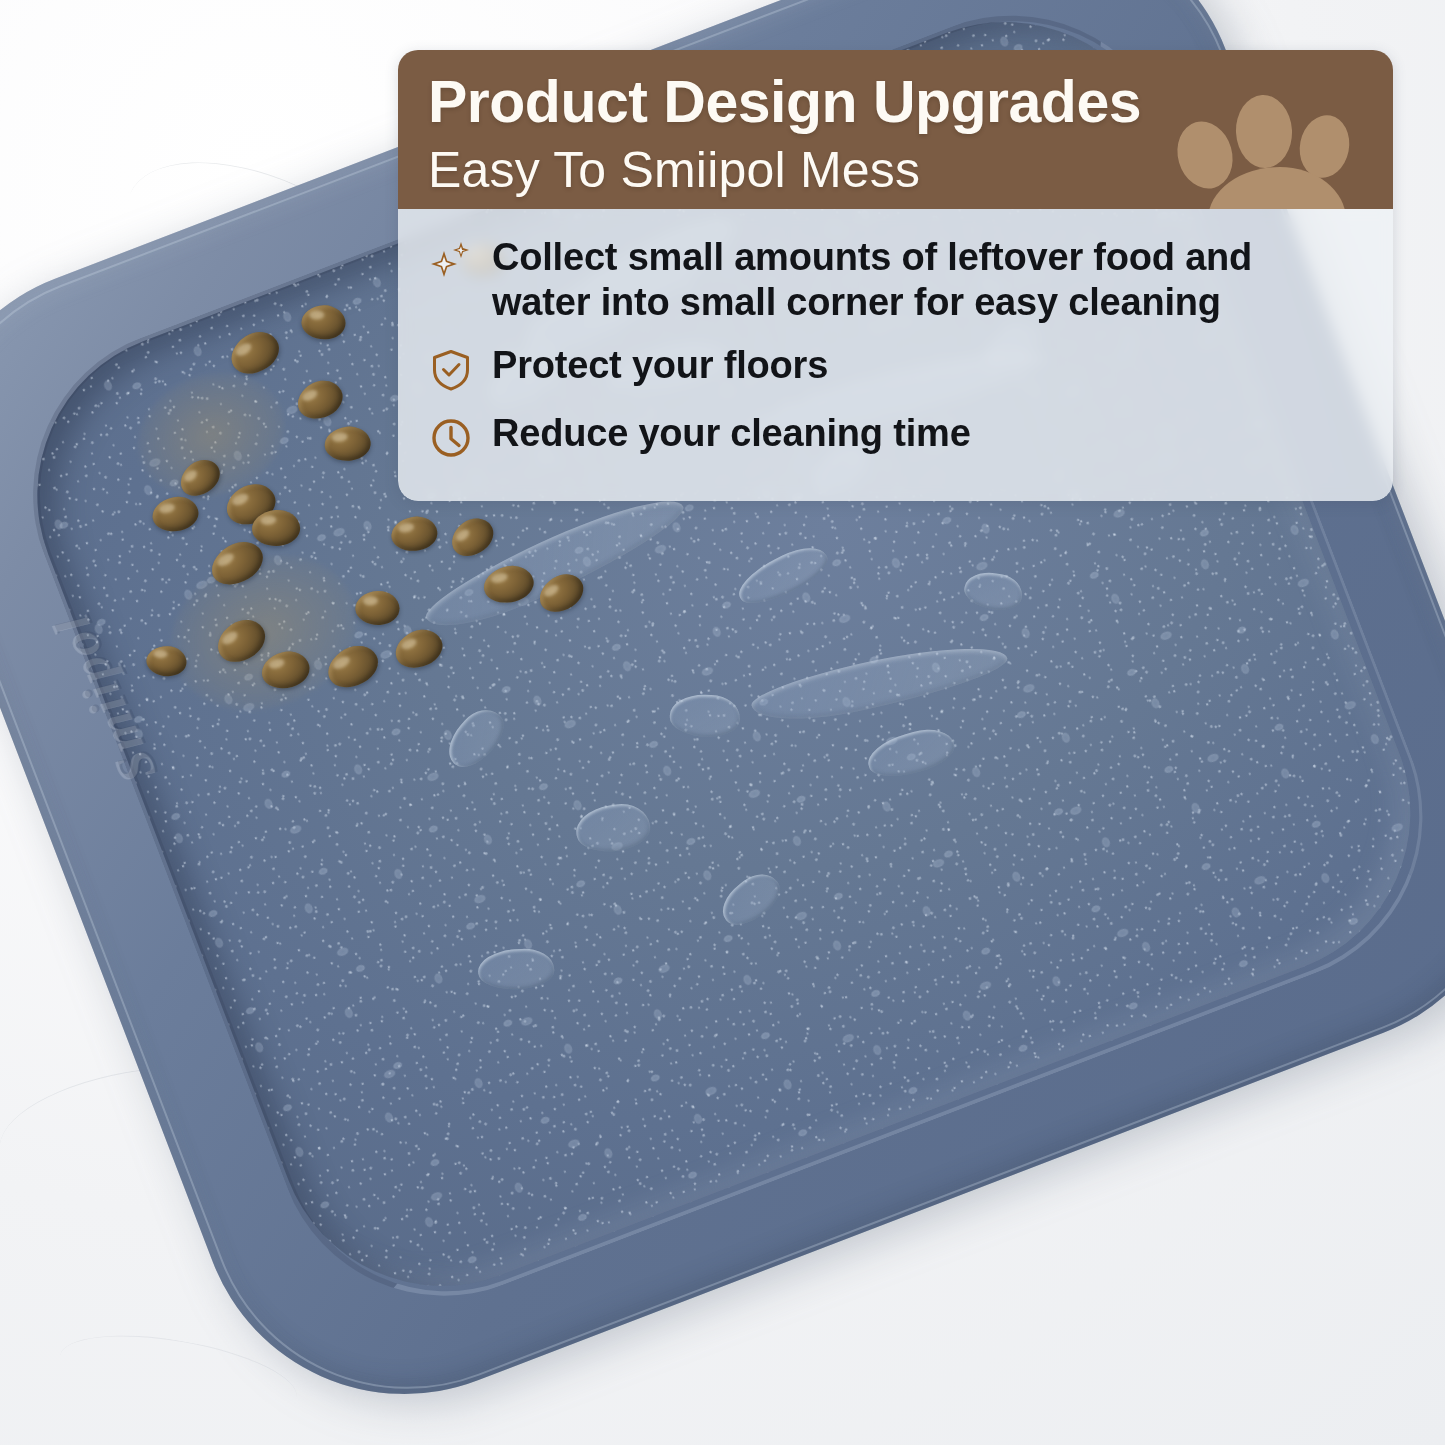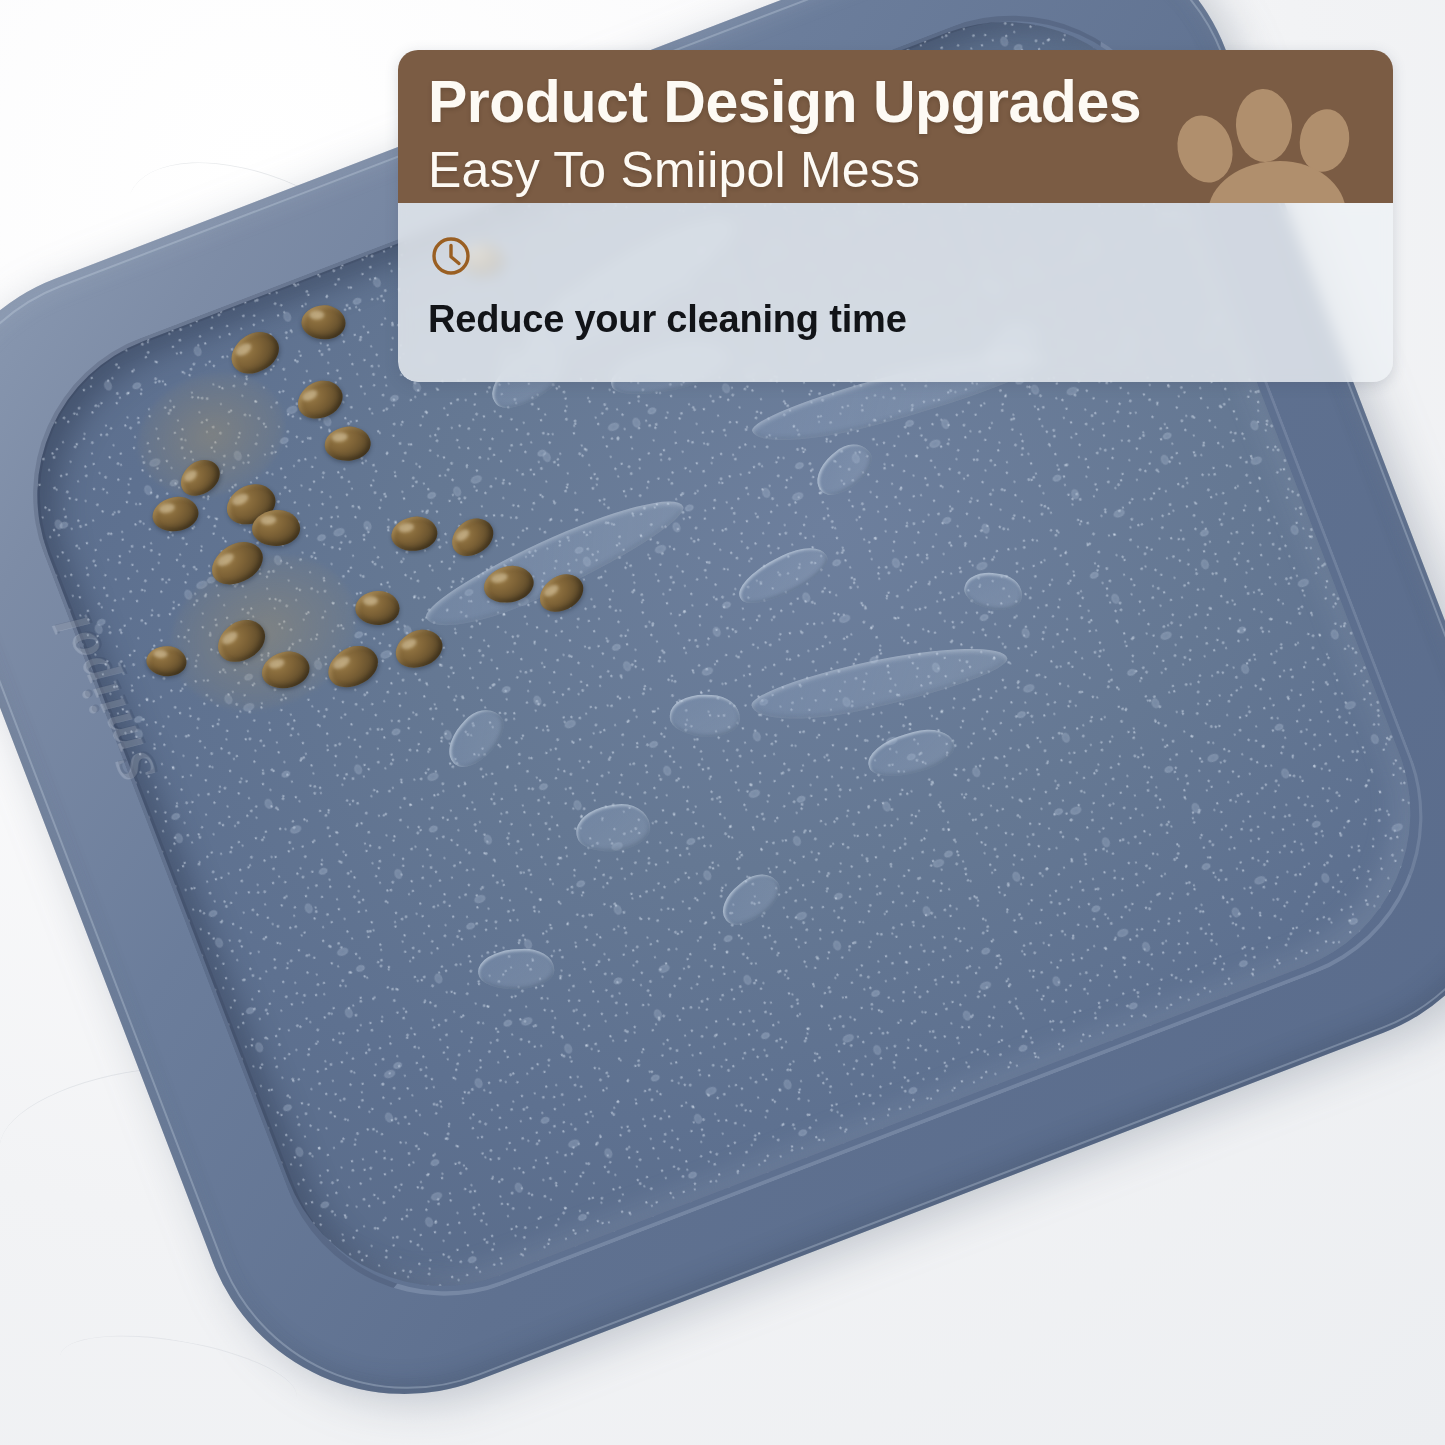--- a/index.html
+++ b/index.html
@@ -205,21 +205,21 @@
     left: 398px;
     top: 50px;
     width: 995px;
     border-radius: 20px;
     overflow: hidden;
     box-shadow: 0 3px 14px rgba(60,72,92,0.18);
   }
   .card-head {
     position: relative;
     background: #7b5c44;
-    padding: 22px 30px 6px 30px;
+    padding: 22px 30px 12px 30px;
     overflow: hidden;
   }
   .paw {
     position: absolute;
     right: 14px;
     bottom: -34px;
     width: 205px;
     height: 150px;
     pointer-events: none;
   }
@@ -264,21 +264,21 @@
     backdrop-filter: blur(7px);
     -webkit-backdrop-filter: blur(7px);
     padding: 26px 28px 26px 30px;
   }
   .feature {
     display: flex;
     align-items: flex-start;
     gap: 18px;
     margin-bottom: 18px;
   }
-  .feature:last-child { margin-bottom: 14px; flex-direction: column; }
+  .feature:last-child { margin-bottom: 14px; }
   .f-icon {
     flex: 0 0 46px;
     width: 46px;
     height: 46px;
     display: flex;
     align-items: center;
     justify-content: center;
     margin-top: 4px;
   }
   .f-icon svg { display: block; }
@@ -377,21 +377,46 @@
         <div class="pad toe2"></div>
         <div class="pad toe3"></div>
         <div class="pad main"></div>
       </div>
       <div class="title">Product Design Upgrades</div>
       <div class="subtitle">Easy To Smiipol Mess</div>
     </div>
 
     <div class="card-body">
 
-
+      <div class="feature">
+        <span class="f-icon">
+          <svg width="46" height="46" viewBox="0 0 46 46" aria-hidden="true">
+            <path d="M16 12 L19.2 21.8 L29 25 L19.2 28.2 L16 38 L12.8 28.2 L3 25 L12.8 21.8 Z" fill="#9a5f22"></path>
+            <path d="M16 17.5 L17.9 23.1 L23.5 25 L17.9 26.9 L16 32.5 L14.1 26.9 L8.5 25 L14.1 23.1 Z" fill="#eef1f5"></path>
+            <path d="M33 3 L35 9 L41 11 L35 13 L33 19 L31 13 L25 11 L31 9 Z" fill="#9a5f22"></path>
+            <path d="M33 7.6 L34.1 10.9 L37.4 11 L34.1 12.1 L33 15.4 L31.9 12.1 L28.6 11 L31.9 9.9 Z" fill="#eef1f5"></path>
+          </svg>
+        </span>
+        <span class="f-text">
+          <span class="ln">Collect small amounts of leftover food and</span>
+          <span class="ln">water into small corner for easy cleaning</span>
+        </span>
+      </div>
+
+      <div class="feature">
+        <span class="f-icon">
+          <svg width="44" height="44" viewBox="0 0 44 44" aria-hidden="true">
+            <path d="M22 3.5 L38.5 9.5 V22 C38.5 31.5 31.4 37.8 22 41 C12.6 37.8 5.5 31.5 5.5 22 V9.5 Z" fill="none" stroke="#9a5f22" stroke-width="3" stroke-linejoin="round"></path>
+            <path d="M14.5 21.5 L20 27 L30 16.5" fill="none" stroke="#9a5f22" stroke-width="3" stroke-linecap="round" stroke-linejoin="round"></path>
+          </svg>
+        </span>
+        <span class="f-text">
+          <span class="ln">Protect your floors</span>
+        </span>
+      </div>
 
       <div class="feature">
         <span class="f-icon">
           <svg width="44" height="44" viewBox="0 0 44 44" aria-hidden="true">
             <circle cx="22" cy="22" r="17" fill="none" stroke="#9a5f22" stroke-width="3.4"></circle>
             <path d="M22 11.5 V22.8 L30 29.5" fill="none" stroke="#9a5f22" stroke-width="3.4" stroke-linecap="round" stroke-linejoin="round"></path>
           </svg>
         </span>
         <span class="f-text">
           <span class="ln">Reduce your cleaning time</span>

